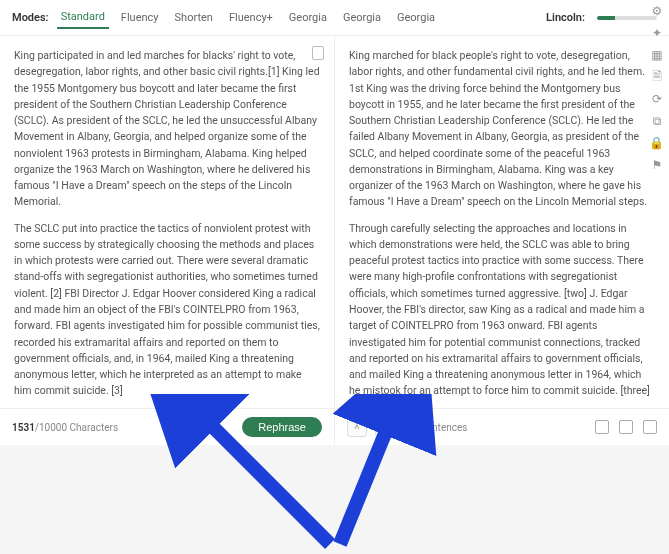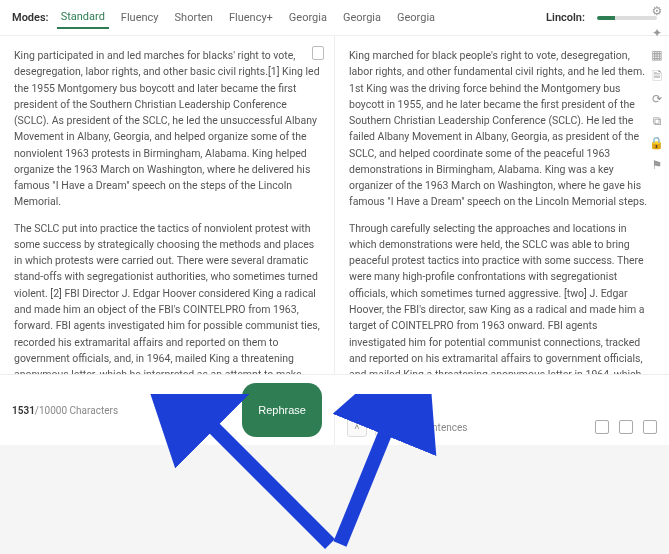--- a/index.html
+++ b/index.html
@@ -8,25 +8,25 @@
 .toolbar { display: flex; align-items: center; padding: 6px 12px; border-bottom: 1px solid #eee; gap: 8px; font-size: 11px; color: #555; }
 .modes-label, .syn-label { font-weight: 600; color: #333; }
 .mode { padding: 4px 4px; cursor: pointer; color: #666; }
 .mode.active { color: #2e7d53; border-bottom: 2px solid #2e7d53; }
 .syn-slider { width: 60px; height: 4px; background: linear-gradient(to right, #2e7d53 30%, #ddd 30%); border-radius: 2px; margin-left: 4px; }
 .panes { flex: 1; display: flex; overflow: hidden; justify-content: flex-end; }
 .pane { flex: 1; padding: 12px 14px 8px 14px; overflow-y: auto; font-size: 10.5px; line-height: 1.55; color: #555; position: relative; }
 .pane.left { border-right: 1px solid #eee; }
 .pane p { margin-bottom: 10px; }
 .copy-ic { position: absolute; top: 10px; right: 10px; width: 12px; height: 14px; border: 1px solid #bbb; border-radius: 2px; cursor: pointer; }
-.footer { display: flex; align-items: flex-end; border-top: 1px solid #eee; font-size: 10px; color: #888; }
+.footer { display: flex; align-items: flex-start; border-top: 1px solid #eee; font-size: 10px; color: #888; }
 .footer .fl, .footer .fr { flex: 1; display: flex; align-items: center; padding: 8px 12px; gap: 8px; }
 .footer .fr { border-left: 1px solid #eee; }
 .cnt-cur { color: #333; font-weight: 600; }
-.rephrase-btn { margin-left: auto; background: #2e7d53; color: #fff; border: none; padding: 21px 16px; border-radius: 14px; font-size: 11px; cursor: pointer; }
+.rephrase-btn { margin-left: auto; background: #2e7d53; color: #fff; border: none; padding: 4px 16px; border-radius: 14px; font-size: 11px; cursor: pointer; }
 .nav-btn { width: 20px; height: 20px; border: 1px solid #ddd; background: #fafafa; border-radius: 3px; display: flex; align-items: center; justify-content: center; cursor: pointer; font-size: 9px; color: #888; }
 .fr-icons { margin-left: auto; display: flex; gap: 10px; }
 .fic { width: 14px; height: 14px; border: 1px solid #aaa; border-radius: 2px; cursor: pointer; }
 .rightrail { position: absolute; top: 4px; right: 2px; width: 20px; display: flex; flex-direction: column; gap: 8px; align-items: center; }
 .rightrail .ric { width: 14px; height: 14px; color: #999; cursor: pointer; display:flex; align-items:center; justify-content:center; font-size:12px; }
 .arrows-svg { position: absolute; bottom: 0; left: 0; width: 669px; height: 160px; pointer-events: none; }
 </style>
 </head>
 <body>
 

